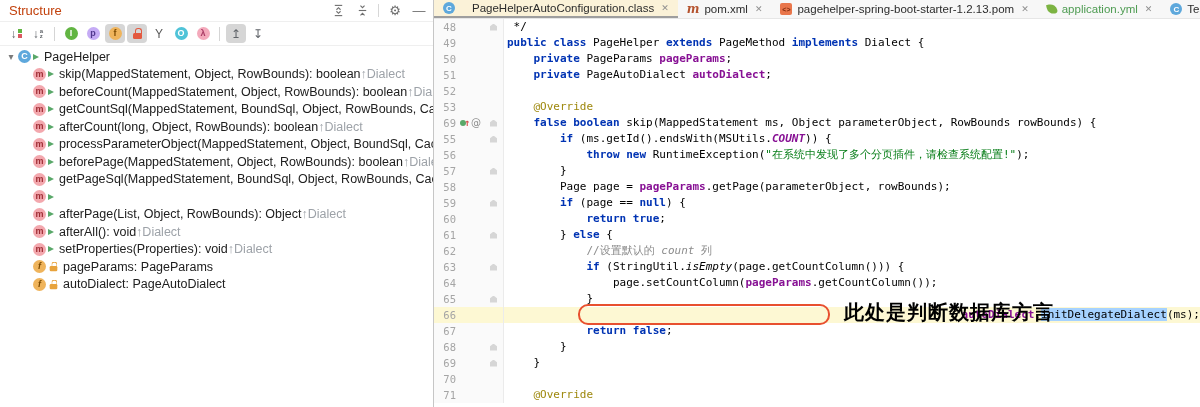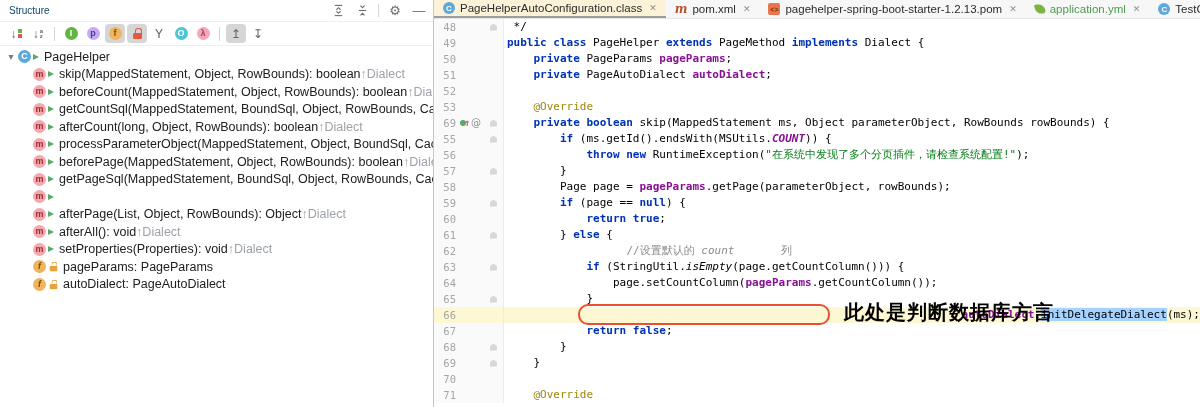--- a/index.html
+++ b/index.html
@@ -3,21 +3,21 @@
 <meta charset="utf-8">
 <style>
   html,body{margin:0;padding:0;background:#fff;}
   *{box-sizing:border-box;}
   .app{position:relative;width:1200px;height:407px;background:#fff;overflow:hidden;
        font-family:"Liberation Sans",sans-serif;color:#1f1f1f;display:flex;}
 
   
   .structure{width:434px;flex:none;border-right:1px solid #c6c6c6;display:flex;flex-direction:column;background:#fff;}
   .s-header{height:22px;flex:none;display:flex;align-items:center;padding:0 6px 0 9px;border-bottom:1px solid #efefef;}
-  .s-title{font-size:10px;color:#0c4a6e;}
+  .s-title{font-size:13px;color:#c2410c;}
   .s-header-right{margin-left:auto;display:flex;align-items:center;gap:8px;color:#6e6e6e;}
   .hicon{width:16px;height:16px;display:inline-flex;align-items:center;justify-content:center;font-size:13px;color:#6e6e6e;}
   .hsep{width:1px;height:13px;background:#d7d7d7;}
   .s-toolbar{height:24px;flex:none;display:flex;align-items:center;padding:0 6px;gap:2px;border-bottom:1px solid #efefef;}
   .tbtn{width:20px;height:19px;border-radius:4px;display:inline-flex;align-items:center;justify-content:center;flex:none;}
   .tbtn.sel{background:#d6d6d6;}
   .tsep{width:1px;height:14px;background:#d5d5d5;margin:0 4px;flex:none;}
   .ci{width:13px;height:13px;border-radius:50%;display:inline-flex;align-items:center;justify-content:center;
       font-size:9px;font-weight:700;flex:none;line-height:1;}
   .sortg{position:relative;font-size:12px;color:#5f6368;display:flex;align-items:center;line-height:1;}
@@ -54,21 +54,21 @@
   .ovgrp{position:absolute;left:26px;top:0;display:flex;align-items:center;height:16px;gap:1px;}
   .ovdot{width:6px;height:6px;border-radius:50%;background:#59a869;}
   .ovarr{color:#d64f4f;font-weight:700;font-size:10px;margin-left:-3px;}
   .ovat{color:#8c8c8c;font-size:10px;font-family:"DejaVu Sans",sans-serif;}
   .cl{flex:1;min-width:0;white-space:pre;padding-left:3px;color:#000;position:relative;}
   .crow.hl .cl,.crow.hl .g{background:#fdf8d3;text-align:right;}
   .t-k{color:#0033b3;font-weight:700;}
   .t-f{color:#871094;font-weight:700;}
   .t-c{color:#871094;font-weight:700;font-style:italic;}
   .t-s{color:#067d17;}
-  .t-cm{color:#8c8c8c;margin-left:40px;}
+  .t-cm{color:#8c8c8c;}
   .t-cmi{color:#8c8c8c;font-style:italic;}
   .t-a{color:#9e880d;}
   .t-i{font-style:italic;color:#000;}
   .t-sel{background:#a6d2ff;color:#000;}
   .ann-box{position:absolute;left:74px;top:-3px;width:252px;height:21px;border:2px solid #e8502f;border-radius:10px;pointer-events:none;}
   .ann-text{position:absolute;left:340px;top:-3px;font-family:"Liberation Sans",sans-serif;
             font-size:20px;font-weight:700;letter-spacing:1px;white-space:nowrap;}
   svg.hsvg{display:block;}
 </style>
 </head>
@@ -244,21 +244,21 @@
           <span class="locki" style="color: rgb(232, 163, 60); margin-left: 3px; transform: scale(0.85);"></span>
           <span class="lbl">autoDialect: PageAutoDialect</span>
         </div>
       </div>
   </div>
 
   <div class="editor">
     <div class="tabbar" id="tabbar">
         <div class="tab sel">
           <span class="tico-class">C</span>
-          <span style="color: rgb(43, 43, 43);">PageHelperAutoConfiguration.class</span>
+          <span style="color: rgb(43, 43, 43); margin-left: 12px;">PageHelperAutoConfiguration.class</span>
           <span class="close">✕</span>
         </div>
         <div class="tab">
           <span class="tico-maven">m</span>
           <span style="color: rgb(43, 43, 43); text-align: right;">pom.xml</span>
           <span class="close">✕</span>
         </div>
         <div class="tab">
           <span class="tico-pom">&lt;&gt;</span>
           <span style="color: rgb(43, 43, 43);">pagehelper-spring-boot-starter-1.2.13.pom</span>
@@ -315,21 +315,21 @@
         <div class="crow">
           <div class="g">
             <span class="num">69</span>
             <span class="ovgrp">
               <span class="ovdot"></span>
               <span class="ovarr">↑</span>
               <span class="ovat">@</span>
             </span>
             <span class="foldm"></span>
           </div>
-          <div class="cl"><span class="t-p">    </span><span class="t-k">private boolean</span><span class="t-p"> skip(MappedStatement ms, Object parameterObject, RowBounds rowBounds) {</span></div>
+          <div class="cl"><span class="t-p">    </span><span class="t-k">false boolean</span><span class="t-p"> skip(MappedStatement ms, Object parameterObject, RowBounds rowBounds) {</span></div>
         </div>
         <div class="crow">
           <div class="g">
             <span class="num">55</span>
             <span class="foldm"></span>
           </div>
           <div class="cl"><span class="t-p">        </span><span class="t-k">if</span><span class="t-p"> (ms.getId().endsWith(MSUtils.</span><span class="t-c">COUNT</span><span class="t-p">)) {</span></div>
         </div>
         <div class="crow">
           <div class="g">

